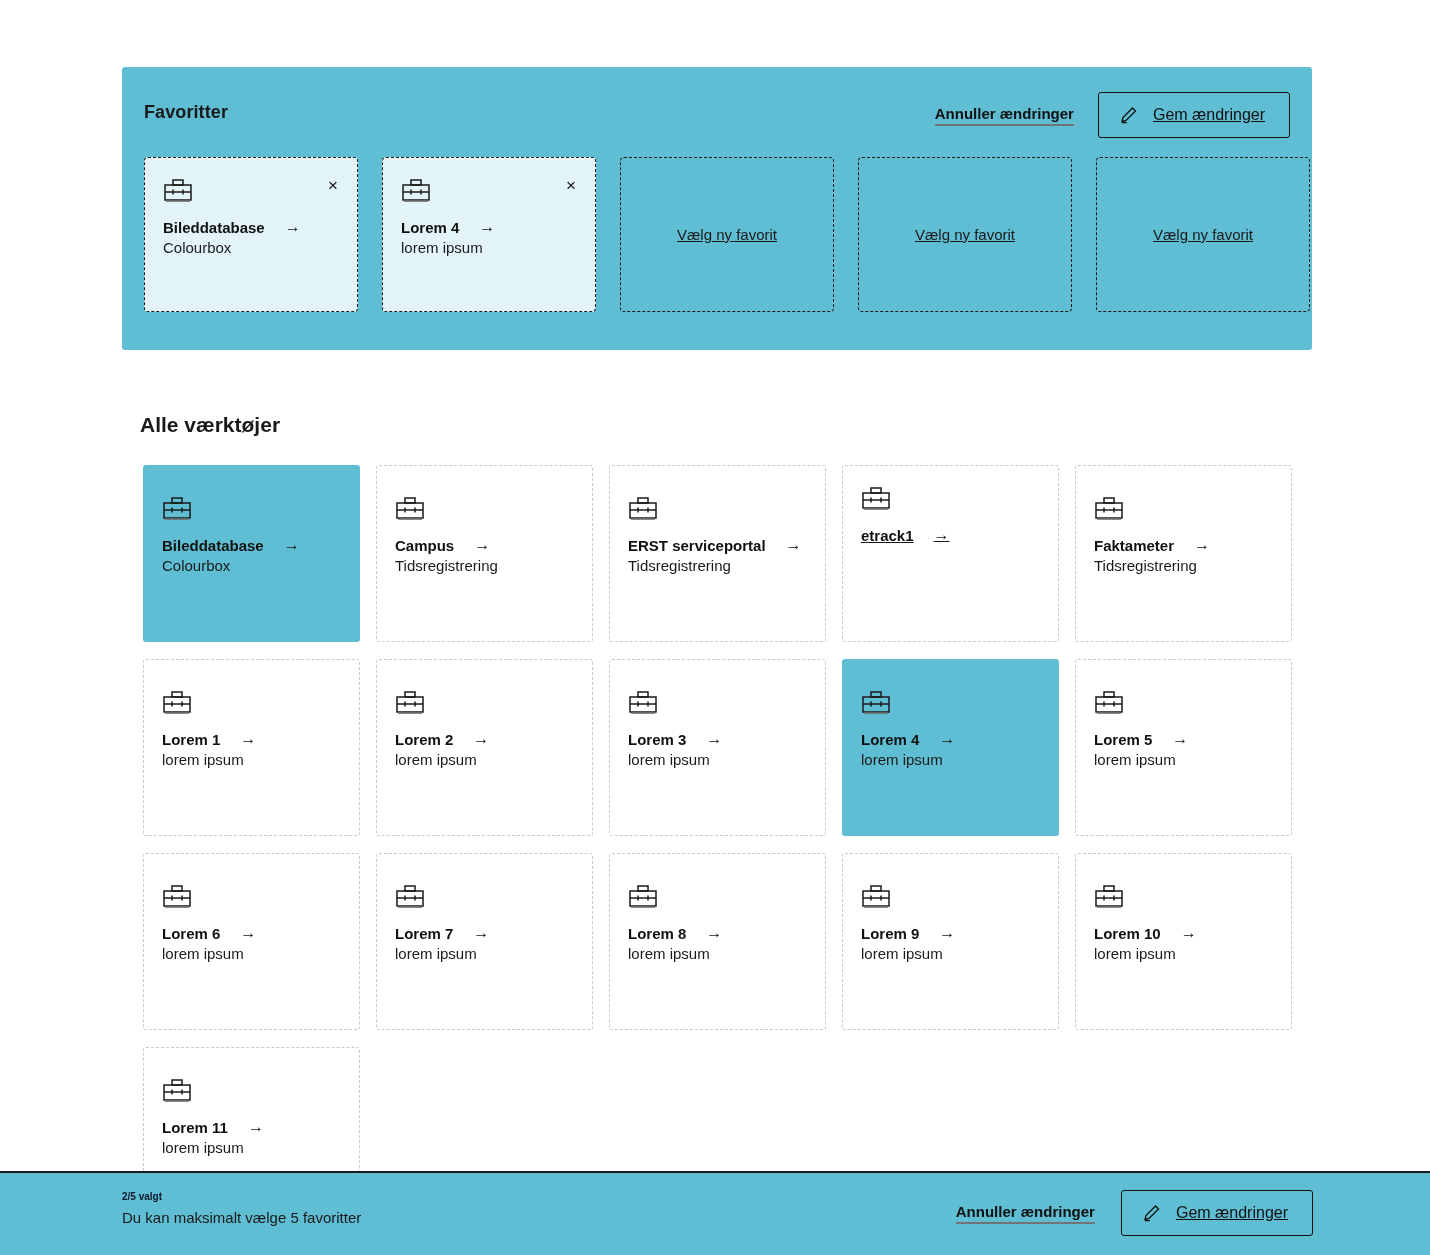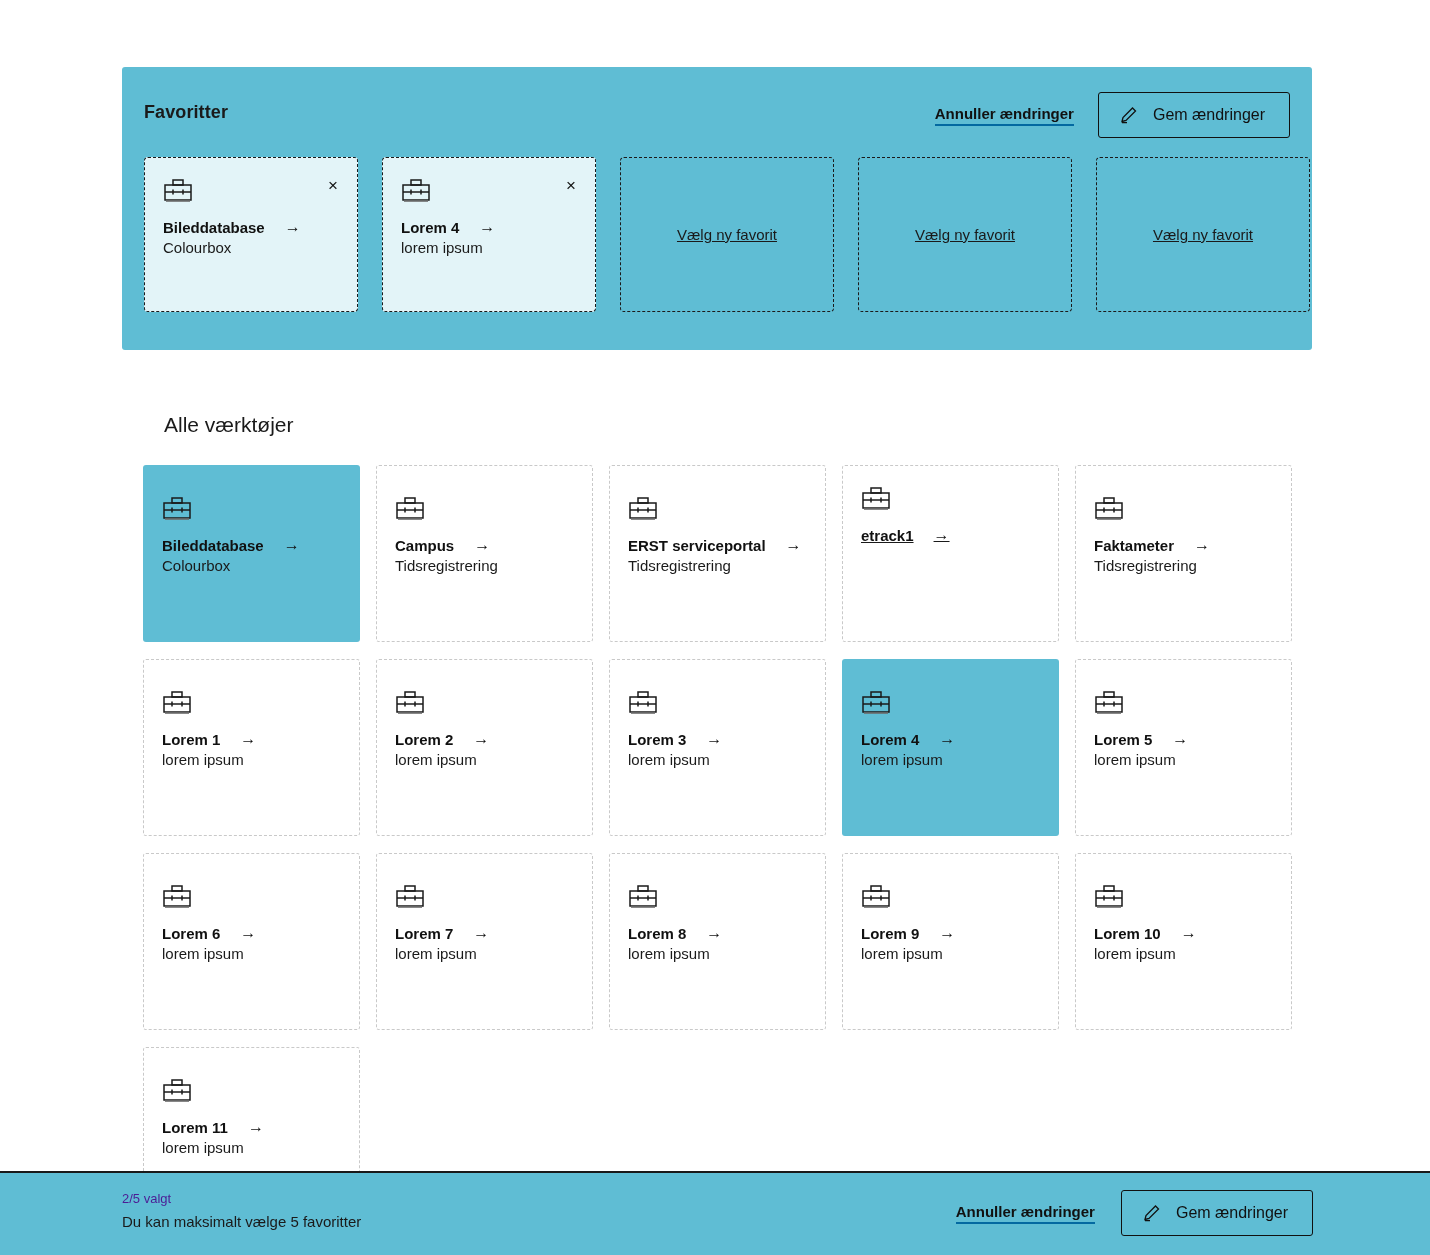--- a/index.html
+++ b/index.html
@@ -31,34 +31,35 @@
     letter-spacing: 0.1px;
     color: #1a1a1a;
   }
   .hdr-actions {
     position: absolute; right: 0; top: 0;
     display: flex; align-items: center; gap: 24px;
   }
   .link-btn {
     font-size: 15px; font-weight: bold;
     color: #111; text-decoration: none;
-    border-bottom: 2px solid #0369a1;
+    border-bottom: 2px solid #737373;
     padding-bottom: 2px;
     cursor: pointer; background: none;
     font-family: "Liberation Sans", sans-serif;
   }
   .outline-btn {
     display: flex; align-items: center; gap: 14px;
     border: 1px solid #111;
     background: transparent;
     border-radius: 3px;
     padding: 12px 24px 12px 20px;
     font-size: 16px; color: #111;
     cursor: pointer;
     font-family: "Liberation Sans", sans-serif;
+    text-decoration: underline;
   }
 
   
   .fav-row {
     position: absolute;
     left: 22px; top: 90px;
     display: flex; gap: 24px;
   }
   .fav-card {
     position: relative;
@@ -98,21 +99,21 @@
     font-size: 15px; color: #1a1a1a;
     line-height: 1.55;
   }
 
   
   .bc { display: block; }
 
   
   .tools-title {
     position: absolute; left: 140px; top: 413px;
-    font-size: 21px; font-weight: normal; color: #1a1a1a; margin-left: 24px;
+    font-size: 21px; font-weight: bold; color: #1a1a1a;
   }
   .tools-grid {
     position: absolute;
     left: 143px; top: 465px;
     width: 1170px;
     display: grid;
     grid-template-columns: repeat(5, 217px);
     column-gap: 16px;
     row-gap: 17px;
   }
@@ -133,21 +134,21 @@
 
   
   .bottom-bar {
     position: absolute;
     left: 0; bottom: 0;
     width: 1430px; height: 84px;
     background: #5fbdd4;
     border-top: 2px solid #1a1a1a;
   }
   .bb-left { position: absolute; left: 122px; top: 18px; }
-  .bb-count { font-size: 13px; font-weight: normal; color: #4c1d95; }
+  .bb-count { font-size: 10px; font-weight: bold; color: #0f172a; }
   .bb-note { font-size: 15px; color: #1a1a1a; margin-top: 7px; }
   .bb-actions {
     position: absolute; right: 117px; top: 17px;
     display: flex; align-items: center; gap: 26px;
   }
 </style>
 </head>
 <body>
 
 <div class="page">

